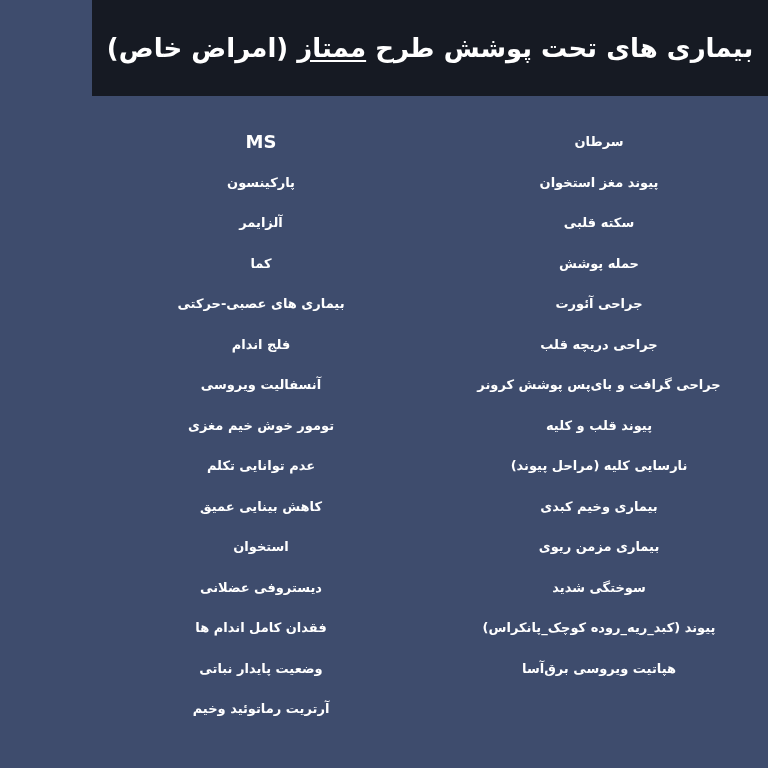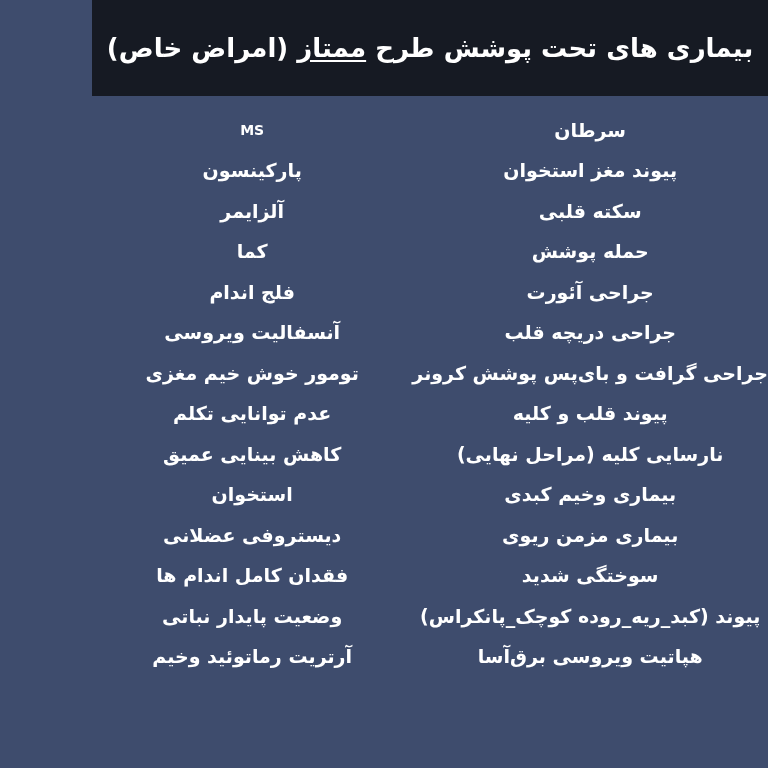--- a/index.html
+++ b/index.html
@@ -13,20 +13,21 @@
     font-family: "DejaVu Sans", "Liberation Sans", sans-serif;
     overflow: hidden;
   }
   .page {
     width: 676px;
     height: 768px;
     position: relative;
     background: #3e4c6d;
     display: flex;
     flex-direction: column;
+    gap: 12px;
   }
   .header {
     background: #161a23;
     height: 96px;
     min-height: 96px;
     display: flex;
     align-items: center;
     justify-content: center;
     box-sizing: border-box;
     padding: 0 10px;
@@ -53,35 +54,35 @@
     box-sizing: border-box;
   }
   .column {
     flex: 1 1 50%;
     display: flex;
     flex-direction: column;
     align-items: center;
   }
   .cell {
     color: #ffffff;
-    font-size: 19px;
+    font-size: 13px;
     font-weight: bold;
     text-align: center;
     direction: rtl;
     line-height: 1.1;
     height: 40.5px;
     display: flex;
     align-items: center;
     justify-content: center;
     width: 100%;
     box-sizing: border-box;
     white-space: nowrap;
   }
   .cell.latin {
-    font-size: 14px;
+    font-size: 18px;
     direction: ltr;
   }
 </style>
 </head>
 <body>
 
 <div class="page">
 
   <div class="header">
     <div class="header-title"><span>بیماری های تحت پوشش طرح </span><span class="underlined">ممتاز</span><span> (امراض خاص)</span></div>
@@ -91,33 +92,34 @@
 
     <div class="column">
       <div class="cell">سرطان</div>
       <div class="cell">پیوند مغز استخوان</div>
       <div class="cell">سکته قلبی</div>
       <div class="cell">حمله پوشش</div>
       <div class="cell">جراحی آئورت</div>
       <div class="cell">جراحی دریچه قلب</div>
       <div class="cell">جراحی گرافت و بای‌پس پوشش کرونر</div>
       <div class="cell">پیوند قلب و کلیه</div>
-      <div class="cell">نارسایی کلیه (مراحل نهایی)</div>
+      <div class="cell">نارسایی کلیه (مراحل پیوند)</div>
       <div class="cell">بیماری وخیم کبدی</div>
       <div class="cell">بیماری مزمن ریوی</div>
       <div class="cell">سوختگی شدید</div>
       <div class="cell">پیوند (کبد_ریه_روده کوچک_پانکراس)</div>
       <div class="cell">هپاتیت ویروسی برق‌آسا</div>
     </div>
 
     <div class="column">
       <div class="cell latin">MS</div>
       <div class="cell">پارکینسون</div>
       <div class="cell">آلزایمر</div>
       <div class="cell">کما</div>
+      <div class="cell">بیماری های عصبی-حرکتی</div>
       <div class="cell">فلج اندام</div>
       <div class="cell">آنسفالیت ویروسی</div>
       <div class="cell">تومور خوش خیم مغزی</div>
       <div class="cell">عدم توانایی تکلم</div>
       <div class="cell">کاهش بینایی عمیق</div>
       <div class="cell">استخوان</div>
       <div class="cell">دیستروفی عضلانی</div>
       <div class="cell">فقدان کامل اندام ها</div>
       <div class="cell">وضعیت پایدار نباتی</div>
       <div class="cell">آرتریت رماتوئید وخیم</div>

